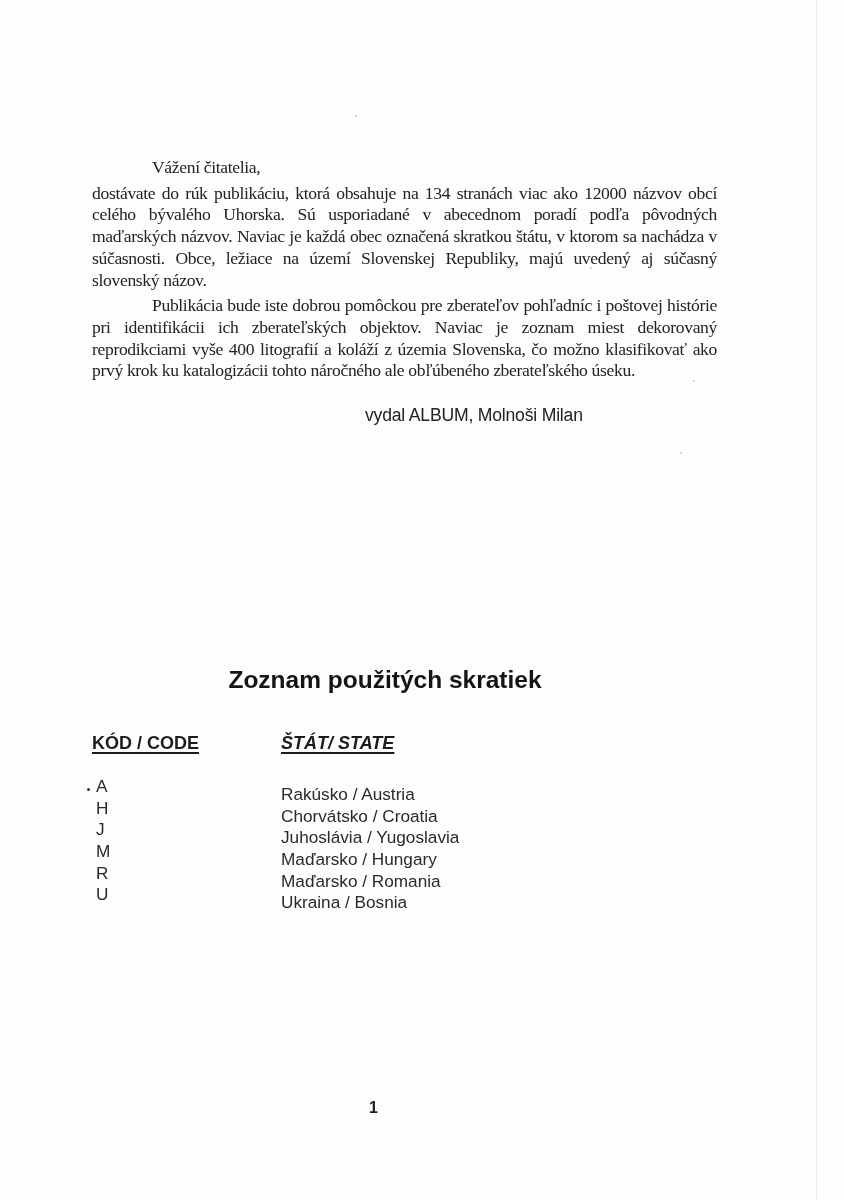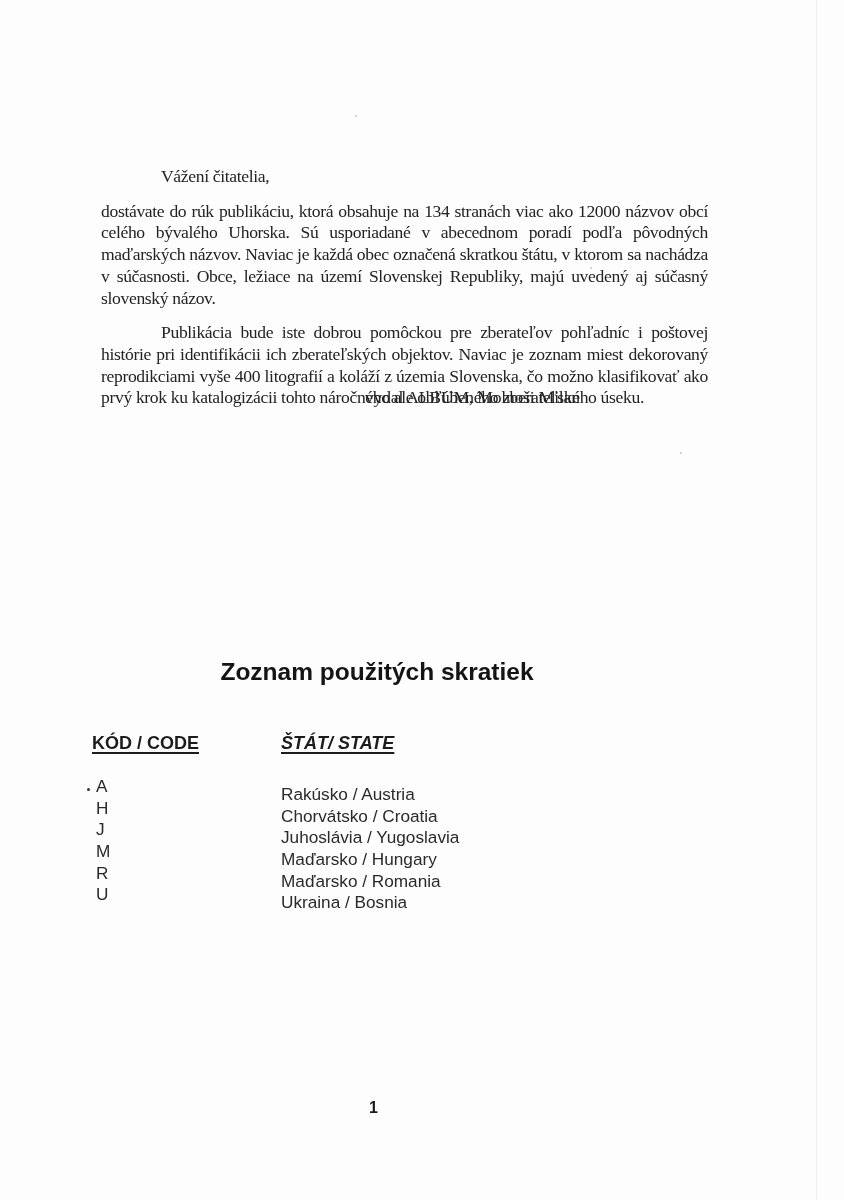--- a/index.html
+++ b/index.html
@@ -25,51 +25,51 @@
       left: 88px;
       top: 153px;
       width: 633px;
       font-family: "Liberation Serif", "DejaVu Serif", serif;
       font-size: 17.6px;
       line-height: 21.7px;
       color: #222;
       letter-spacing: -0.35px;
     }
     .intro p {
-      margin: 13px;
+      margin: 4px;
       text-align: justify;
       text-align-last: left;
     }
     .greeting {
       padding-left: 60px;
       text-align: left !important;
     }
     .indent {
       text-indent: 60px;
     }
     .signature {
       position: absolute;
       left: 365px;
-      top: 387px;
-      font-family: Liberation Serif, serif;
+      top: 405px;
+      font-family: Liberation Sans, sans-serif;
       font-size: 17.6px;
       color: #222;
       letter-spacing: -0.2px;
     }
     .heading {
       position: absolute;
       left: 0;
       width: 754px;
       top: 658px;
       text-align: center;
       font-family: "Liberation Sans", "DejaVu Sans", sans-serif;
       font-weight: bold;
       font-size: 24.5px;
       color: #141414;
-      margin: 0;
+      margin: 8px;
     }
     .col-header {
       position: absolute;
       top: 733px;
       font-family: "Liberation Sans", "DejaVu Sans", sans-serif;
       font-weight: bold;
       font-size: 18px;
       color: #1c1c1c;
       text-decoration: underline;
       text-underline-offset: 3px;

